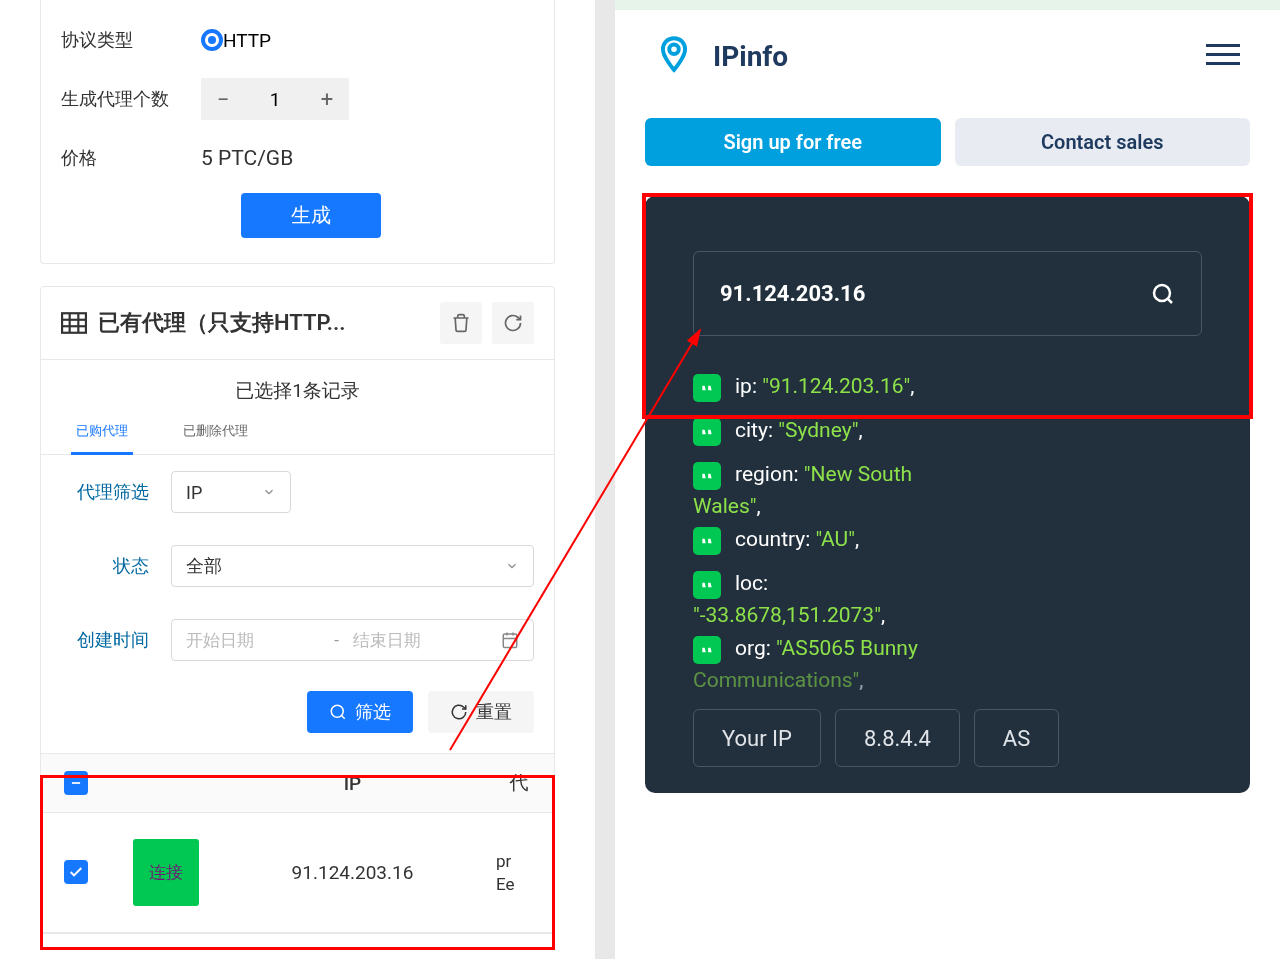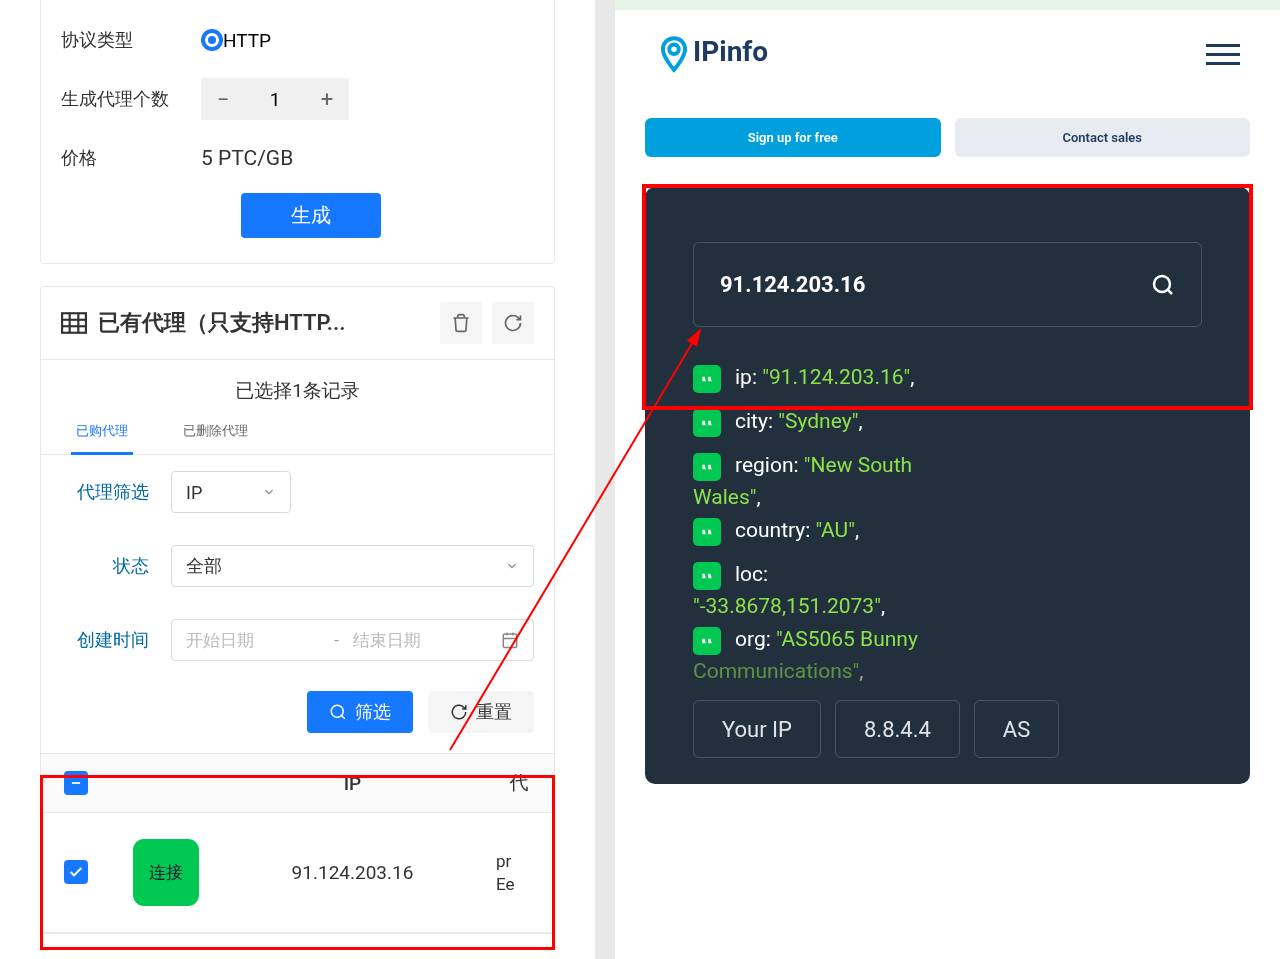--- a/index.html
+++ b/index.html
@@ -41,30 +41,30 @@
     .cal-icon{width:18px;height:18px;color:#888}
     .action-row{display:flex;justify-content:flex-end;gap:15px;padding:14px 20px}
     .filter-btn{display:flex;align-items:center;gap:8px;height:42px;padding:0 22px;border:none;border-radius:4px;font-size:18px;cursor:pointer}
     .filter-btn.primary{background:#1677ff;color:#fff}
     .filter-btn.plain{background:#f5f5f5;color:#333}
     .data-table{width:100%;border-collapse:collapse;margin-top:6px}
     .data-table th{background:#fafafa;padding:16px 12px;font-size:19px;color:#333;font-weight:500;text-align:center;border-top:1px solid #e8e8e8;border-bottom:1px solid #e8e8e8}
     .data-table td{padding:26px 12px;font-size:19px;color:#333;text-align:center;border-bottom:1px solid #e8e8e8}
     .minus-check{width:24px;height:24px;background:#1677ff;border-radius:4px;display:inline-flex;align-items:center;justify-content:center;color:#fff}
     .checkbox-on{width:24px;height:24px;background:#1677ff;border-radius:4px;display:inline-flex;align-items:center;justify-content:center}
-    .status-badge{display:inline-block;padding:22px 16px;background:#00c853;color:#0f172a;font-size:17px;border-radius:11px}
+    .status-badge{display:inline-block;padding:22px 16px;background:#00c853;color:#701a75;font-size:17px;border-radius:3px}
     .red-frame-left{position:absolute;left:40px;right:40px;top:775px;height:175px;border:3px solid #ff0000;pointer-events:none}
     .ipinfo-head{display:flex;align-items:center;justify-content:space-between;padding:25px 10px}
-    .ipinfo-logo{display:flex;align-items:flex-start;gap:0}
+    .ipinfo-logo{display:flex;align-items:flex-end;gap:20px}
     .logo-pin{width:38px;height:38px}
     .logo-text{font-size:28px;font-weight:700;color:#1e3a5f}
     .hamburger{display:flex;flex-direction:column;gap:6px;cursor:pointer}
     .hamburger span{width:34px;height:3px;background:#1e3a5f}
     .cta-row{display:flex;gap:14px;margin-top:20px}
-    .cta-btn{flex:1;height:39px;border:none;border-radius:6px;font-size:13px;font-weight:600;cursor:pointer}
+    .cta-btn{flex:1;height:48px;border:none;border-radius:6px;font-size:20px;font-weight:600;cursor:pointer}
     .cta-primary{background:#00a0df;color:#fff}
     .cta-alt{background:#e8ecf2;color:#1e3a5f}
     .dark-card{background:#22303d;border-radius:10px;margin-top:30px;padding:55px 48px 100px;position:relative}
     .red-frame-right{position:absolute;top:-3px;left:-3px;right:-3px;height:226px;border:4px solid #ff0000;pointer-events:none}
     .search-box{height:85px;border:1px solid #4a5562;border-radius:6px;display:flex;align-items:center;padding:0 26px;margin-bottom:30px;position:relative}
     .search-text{flex:1;font-size:22px;font-weight:700;color:#fff}
     .search-icn{width:24px;height:24px;color:#fff}
     .json-row{display:flex;align-items:flex-start;gap:14px;padding:8px 0;font-family:'Courier New',monospace;font-size:21px;flex-wrap:wrap}
     .quote-badge{width:28px;height:28px;background:#00c853;border-radius:5px;display:flex;align-items:center;justify-content:center;color:#fff;font-size:14px;font-weight:bold;flex-shrink:0}
     .json-key{color:#fff}

